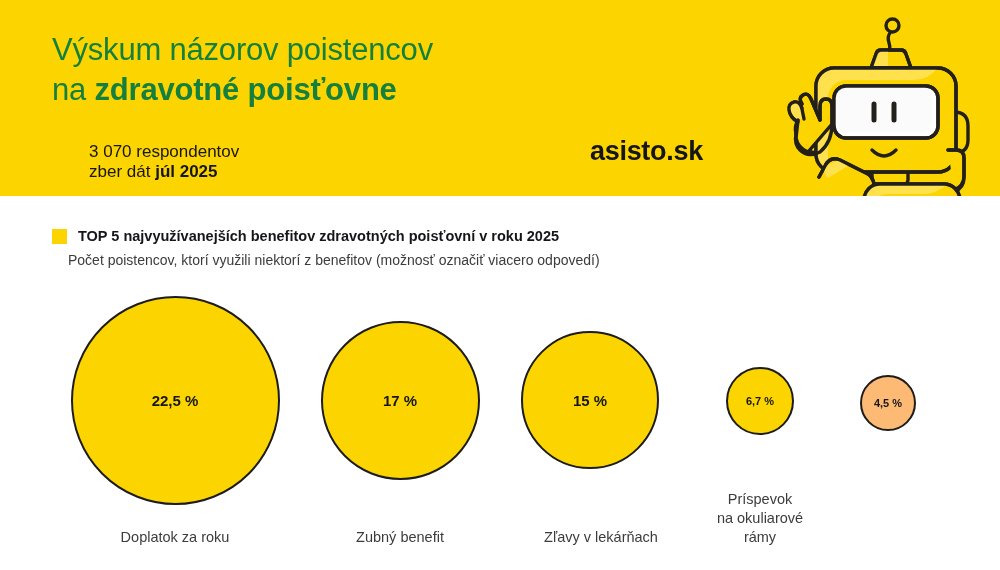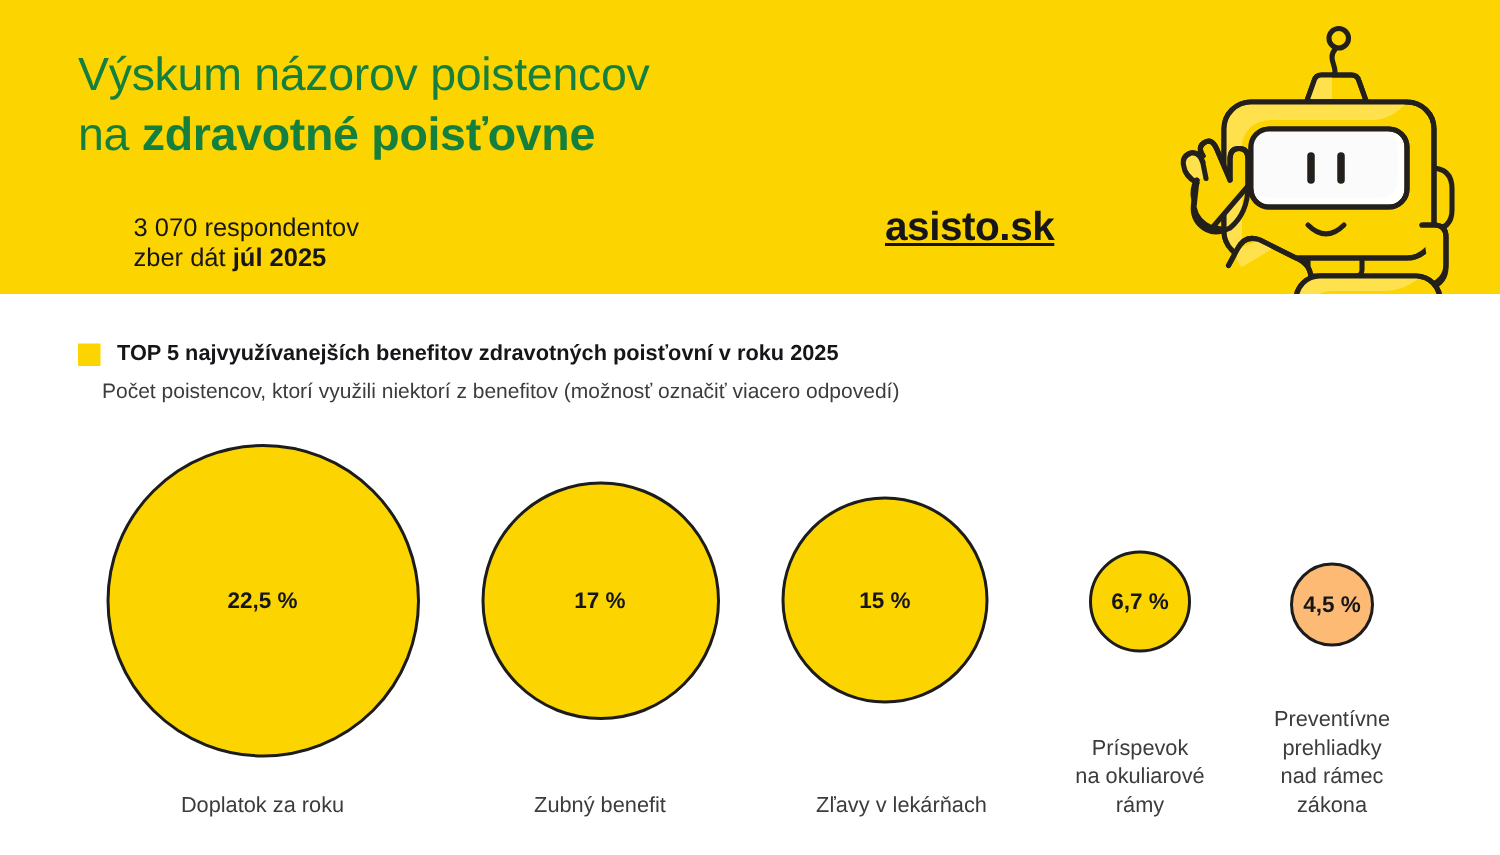--- a/index.html
+++ b/index.html
@@ -69,21 +69,20 @@
   }
   #brand {
     position: absolute;
     left: 590px;
     top: 136px;
     font-size: 27px;
     font-weight: bold;
     color: #16161a;
     letter-spacing: -0.3px;
     white-space: nowrap;
-    text-decoration: underline;
   }
   #robot {
     position: absolute;
     left: 768px;
     top: 0px;
     width: 232px;
     height: 200px;
   }
 
   
@@ -136,21 +135,21 @@
     justify-content: center;
   }
   .bubble-value {
     font-size: 15px;
     font-weight: bold;
     color: #16161a;
     white-space: nowrap;
     line-height: 1;
   }
   .bubble-value.small {
-    font-size: 15px;
+    font-size: 11px;
   }
   .bubble-caption {
     position: absolute;
     text-align: center;
     font-size: 14.5px;
     line-height: 19px;
     color: #3c3c3c;
     white-space: pre-line;
   }
 </style>
@@ -252,19 +251,15 @@
       <div class="bubble-caption" style="width: 210px; left: 496px; top: 528px;">Zľavy v lekárňach</div>
       <div class="bubble" style="width: 68px; height: 68px; left: 726px; top: 367px; background: rgb(252, 213, 0); border-color: rgb(28, 28, 28);">
         <span class="bubble-value small">6,7 %</span>
       </div>
       <div class="bubble-caption" style="width: 210px; left: 655px; top: 490px;">Príspevok
 na okuliarové
 rámy</div>
       <div class="bubble" style="width: 56px; height: 56px; left: 860px; top: 375px; background: #fdba74; border-color: rgb(28, 28, 28);">
         <span class="bubble-value small">4,5 %</span>
       </div>
-      <div class="bubble-caption" style="width: 210px; left: 783px; top: 471px;">Preventívne
-prehliadky
-nad rámec
-zákona</div>
     </div>
 
 </div>
 
 </body></html>

